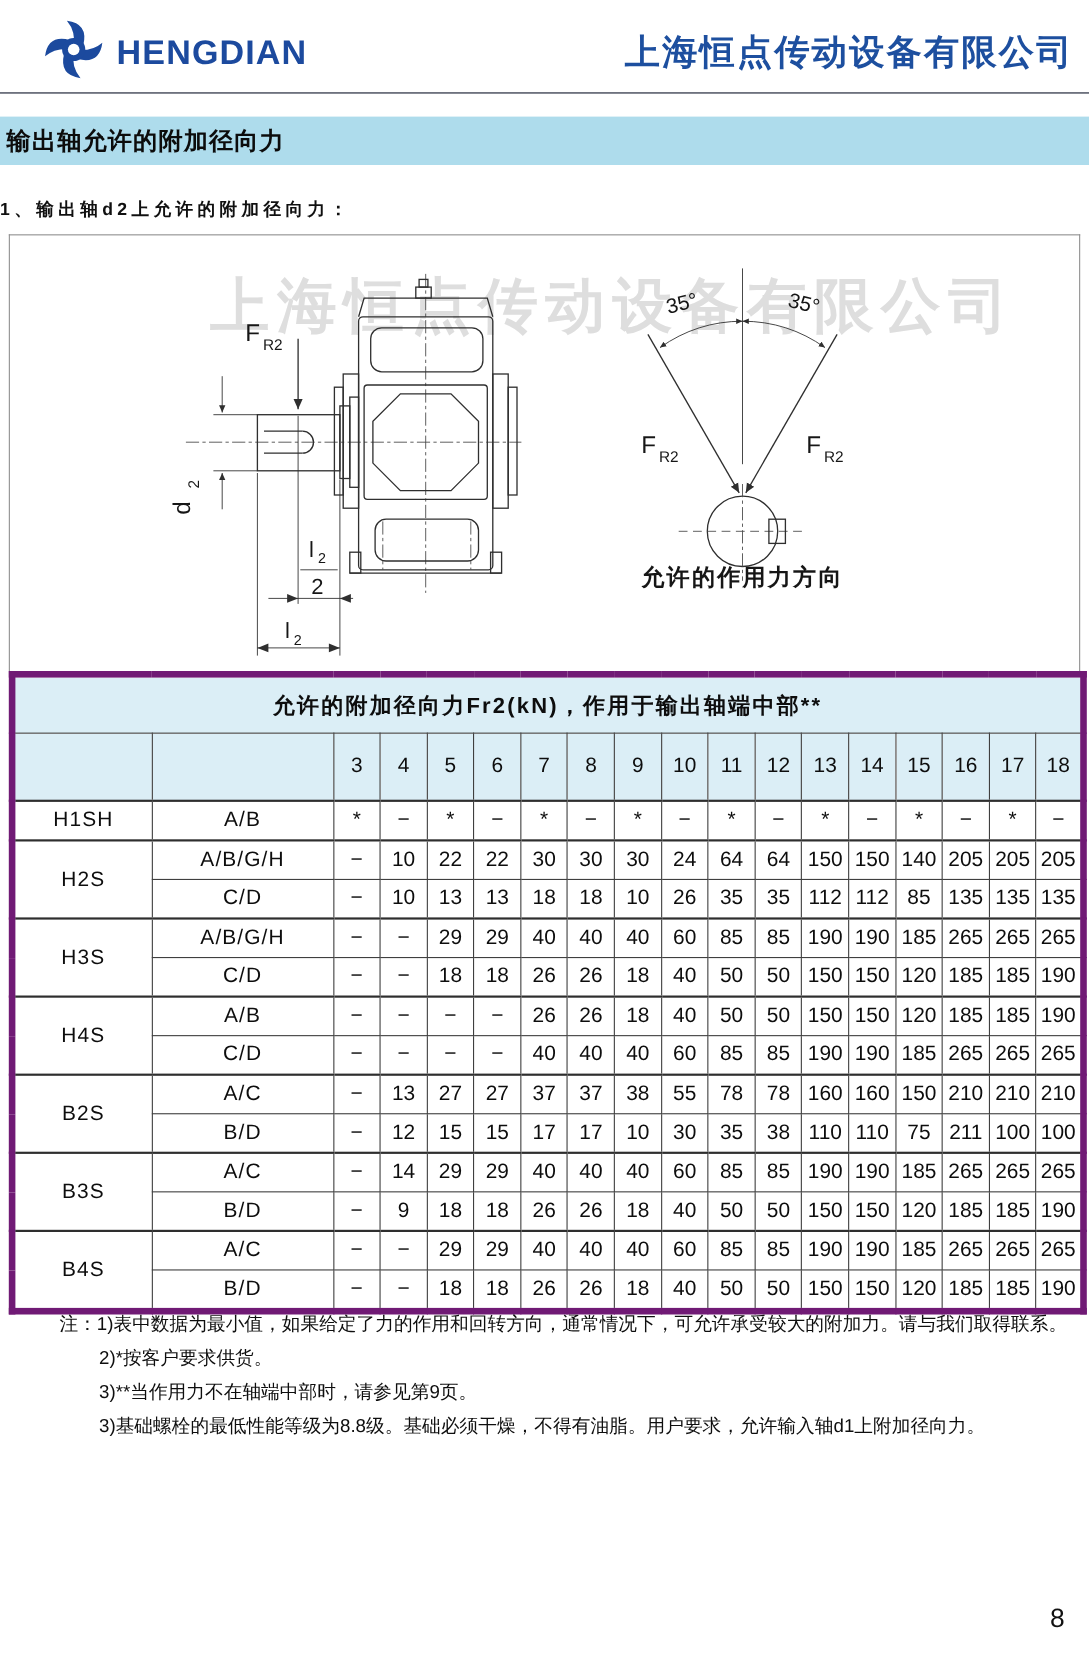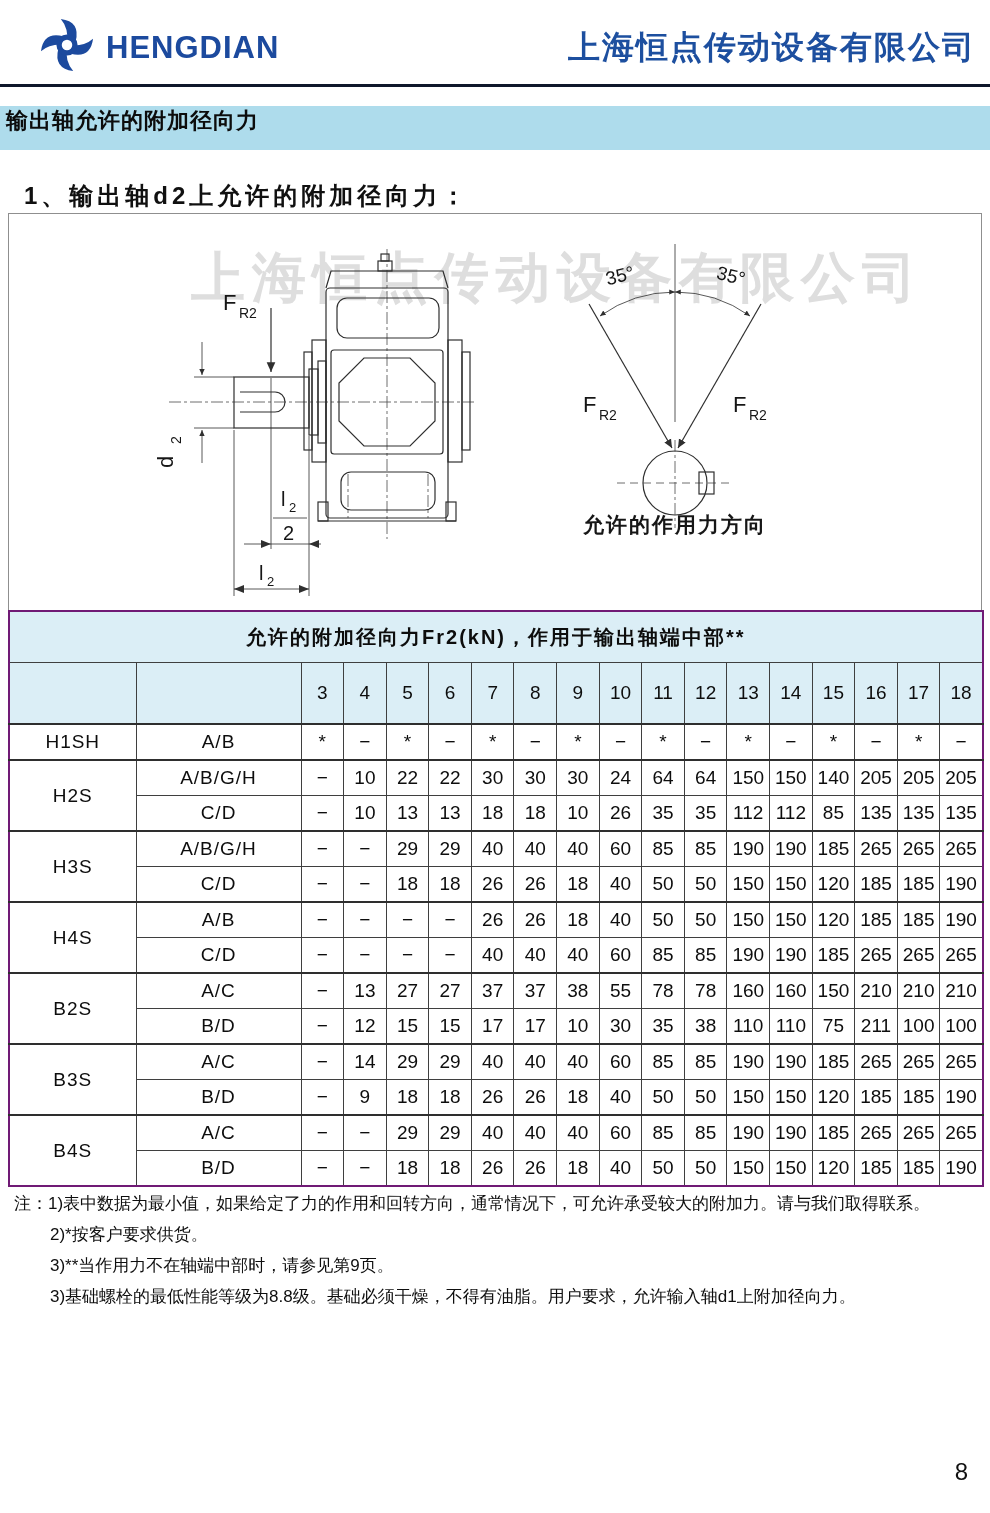--- a/index.html
+++ b/index.html
@@ -1,30 +1,30 @@
 <!DOCTYPE html>
 <html><head>
 <meta charset="utf-8">
 <style>
   html,body{margin:0;padding:0;background:#ffffff;}
   body{font-family:"Liberation Sans", sans-serif; color:#111;}
   #page{position:relative;width:990px;height:1513px;background:#fff;overflow:hidden;outline:1px solid #e4e4e4;}
 
   
-  #hdr{position:absolute;left:0;top:0;width:990px;height:84px;border-bottom:3px solid #0f172a;}
+  #hdr{position:absolute;left:0;top:0;width:990px;height:84px;border-bottom:1px solid #0f172a;}
   #logo{position:absolute;left:36px;top:14px;width:62px;height:62px;}
   #logo-text{position:absolute;left:106px;top:30px;font-size:31px;font-weight:700;color:#1c4a9e;letter-spacing:1px;}
   #company{position:absolute;right:14px;top:26px;font-family:"Liberation Serif", serif;font-size:32px;font-weight:700;color:#1d4f9f;letter-spacing:2px;}
 
   
-  #titlebar{position:absolute;left:0;top:106px;width:990px;height:44px;background:#aedcec;display:flex;}
+  #titlebar{position:absolute;left:0;top:106px;width:990px;height:44px;background:#aedcec;display:flex;align-items:center;}
   #titlebar span{font-size:22px;font-weight:700;color:#0c0c0c;padding-left:6px;letter-spacing:1px;}
 
   
-  #sect{position:absolute;left:24px;top:180px;font-size:24px;font-weight:600;letter-spacing:4px;color:#101010;}
+  #sect{position:absolute;left:0;top:180px;font-size:16px;font-weight:600;letter-spacing:4px;color:#101010;}
 
   
   #dbox{position:absolute;left:8px;top:213px;width:972px;height:396px;border:1px solid #8f8f8f;border-bottom:none;background:#fff;}
   #wmark{position:absolute;left:182px;top:28px;font-size:54px;letter-spacing:7px;color:#dedede;white-space:nowrap;z-index:0;font-weight:600;}
   .dsvg{position:absolute;z-index:1;}
   #dsvg-left{left:100px;top:30px;}
   #dsvg-right{left:462px;top:22px;}
   .ln{stroke:#2f2f2f;stroke-width:1.2;fill:none;}
   .thin{stroke:#2f2f2f;stroke-width:0.8;fill:none;}
   .cl{stroke:#4a4a4a;stroke-width:0.8;fill:none;stroke-dasharray:12 3 3 3;}
@@ -34,25 +34,25 @@
 
   
   #ftable{position:absolute;left:8px;top:610px;width:974px;border-collapse:collapse;table-layout:fixed;}
   #ftable th,#ftable td{border:1px solid #3f3f3f;text-align:center;vertical-align:middle;padding:0;overflow:hidden;}
   #ftable .title-cell{height:50px;background:#dbeef6;font-size:20px;font-weight:700;letter-spacing:2px;color:#0d0d0d;}
   #ftable .hdr-cell{height:60px;background:#dbeef6;font-size:19px;font-weight:400;color:#0d0d0d;}
   #ftable td{height:34px;font-size:19px;background:#fff;color:#0d0d0d;}
   #ftable .series-cell{letter-spacing:1px;}
   #ftable .variant-cell{font-size:19px;letter-spacing:1px;}
   #ftable .group-top{border-top:2px solid #2e2e2e;}
-  #ftable{border:2px solid #701a75;}
+  #ftable{border:6px solid #701a75;}
 
   
   #notes{position:absolute;left:14px;top:1188px;width:962px;font-size:17px;line-height:31px;color:#0e0e0e;}
-  .note-line{white-space:nowrap;}
+  .note-line{white-space:nowrap;margin-left:40px;}
   .note-indent{padding-left:36px;}
 
   
   #pageno{position:absolute;right:22px;top:1458px;font-size:24px;color:#111;}
 </style>
 </head>
 <body>
 
 <div id="page">
 

